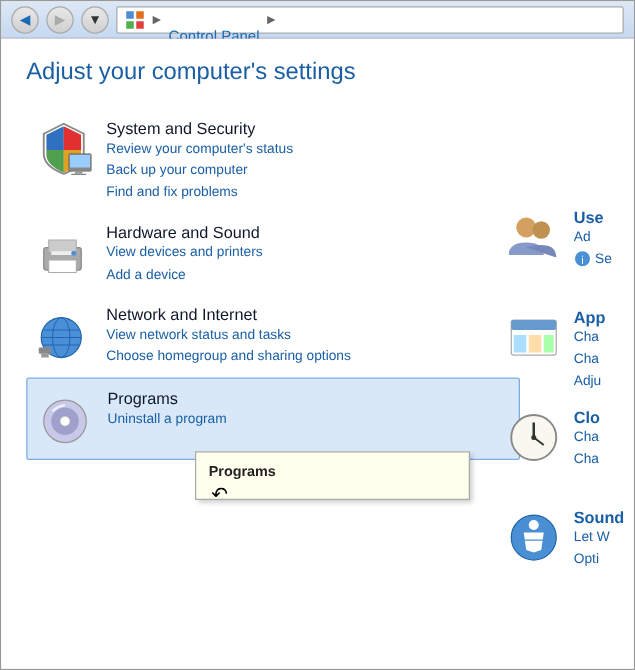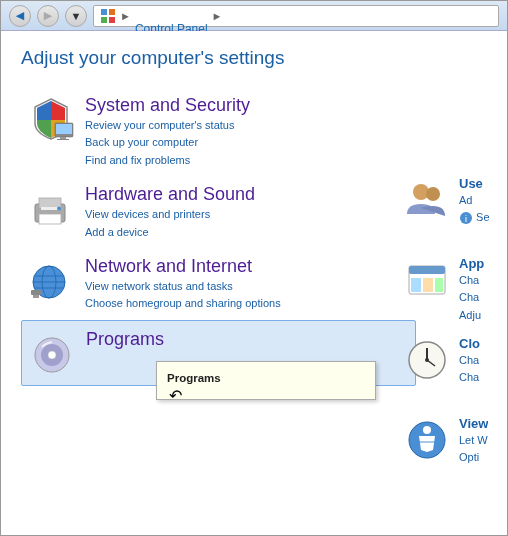--- a/index.html
+++ b/index.html
@@ -104,22 +104,22 @@
       justify-content: center;
     }
 
     .category-text {
       display: flex;
       flex-direction: column;
       gap: 2px;
     }
 
     .category-title {
-      color: #4c1d95;
-      font-size: 18px;
+      color: #0f172a;
+      font-size: 13px;
       font-weight: normal;
       text-decoration: none;
       cursor: pointer;
     }
 
     .category-link {
       color: #1a5fa5;
       font-size: 11px;
       text-decoration: none;
       cursor: pointer;
@@ -157,21 +157,21 @@
       z-index: 200;
       pointer-events: none;
       left: 168px;
       top: 355px;
     }
 
     
     .right-partial {
       position: absolute;
       right: 0;
-      top: 137px;
+      top: 127px;
       width: 110px;
       overflow: hidden;
     }
 
     .right-item {
       display: flex;
       align-items: flex-start;
       padding: 8px 0 8px 6px;
       gap: 8px;
       height: 80px;
@@ -302,20 +302,21 @@
 
             <circle cx="24" cy="26" r="17" fill="#c8c8e8" stroke="#999" stroke-width="1"></circle>
             <circle cx="24" cy="26" r="11" fill="#a0a0cc"></circle>
             <circle cx="24" cy="26" r="4" fill="white" stroke="#aaa" stroke-width="0.5"></circle>
 
             <path d="M14 18 Q18 14 24 13" stroke="rgba(255,255,255,0.7)" stroke-width="2" fill="none"></path>
           </svg>
         </div>
         <div class="category-text">
           <a class="category-title">Programs</a>
+          <a class="category-link">Uninstall a program</a>
         </div>
       </div>
 
     </div>
 
     <div class="right-partial">
 
       <div class="right-item">
         <div style="width:48px;height:48px;flex-shrink:0;">
           <svg width="48" height="48" viewBox="0 0 48 48">
@@ -376,21 +377,21 @@
       <div class="right-item">
         <div style="width:48px;height:48px;flex-shrink:0;">
           <svg width="48" height="48" viewBox="0 0 48 48">
             <circle cx="24" cy="24" r="18" fill="#4a8fd4" stroke="#2266aa" stroke-width="1"></circle>
             <circle cx="24" cy="14" r="4" fill="white"></circle>
             <path d="M16 20 L32 20 L30 34 L24 36 L18 34 Z" fill="white"></path>
             <line x1="16" y1="26" x2="32" y2="26" stroke="#4a8fd4" stroke-width="1"></line>
           </svg>
         </div>
         <div class="right-item-text">
-          <span class="right-title">View</span>
+          <span class="right-title">Sound</span>
           <span class="right-link">Let W</span>
           <span class="right-link">Opti</span>
         </div>
       </div>
 
     </div>
 
     <div class="tooltip">
       <div class="tooltip-title">Programs</div>
     </div>

